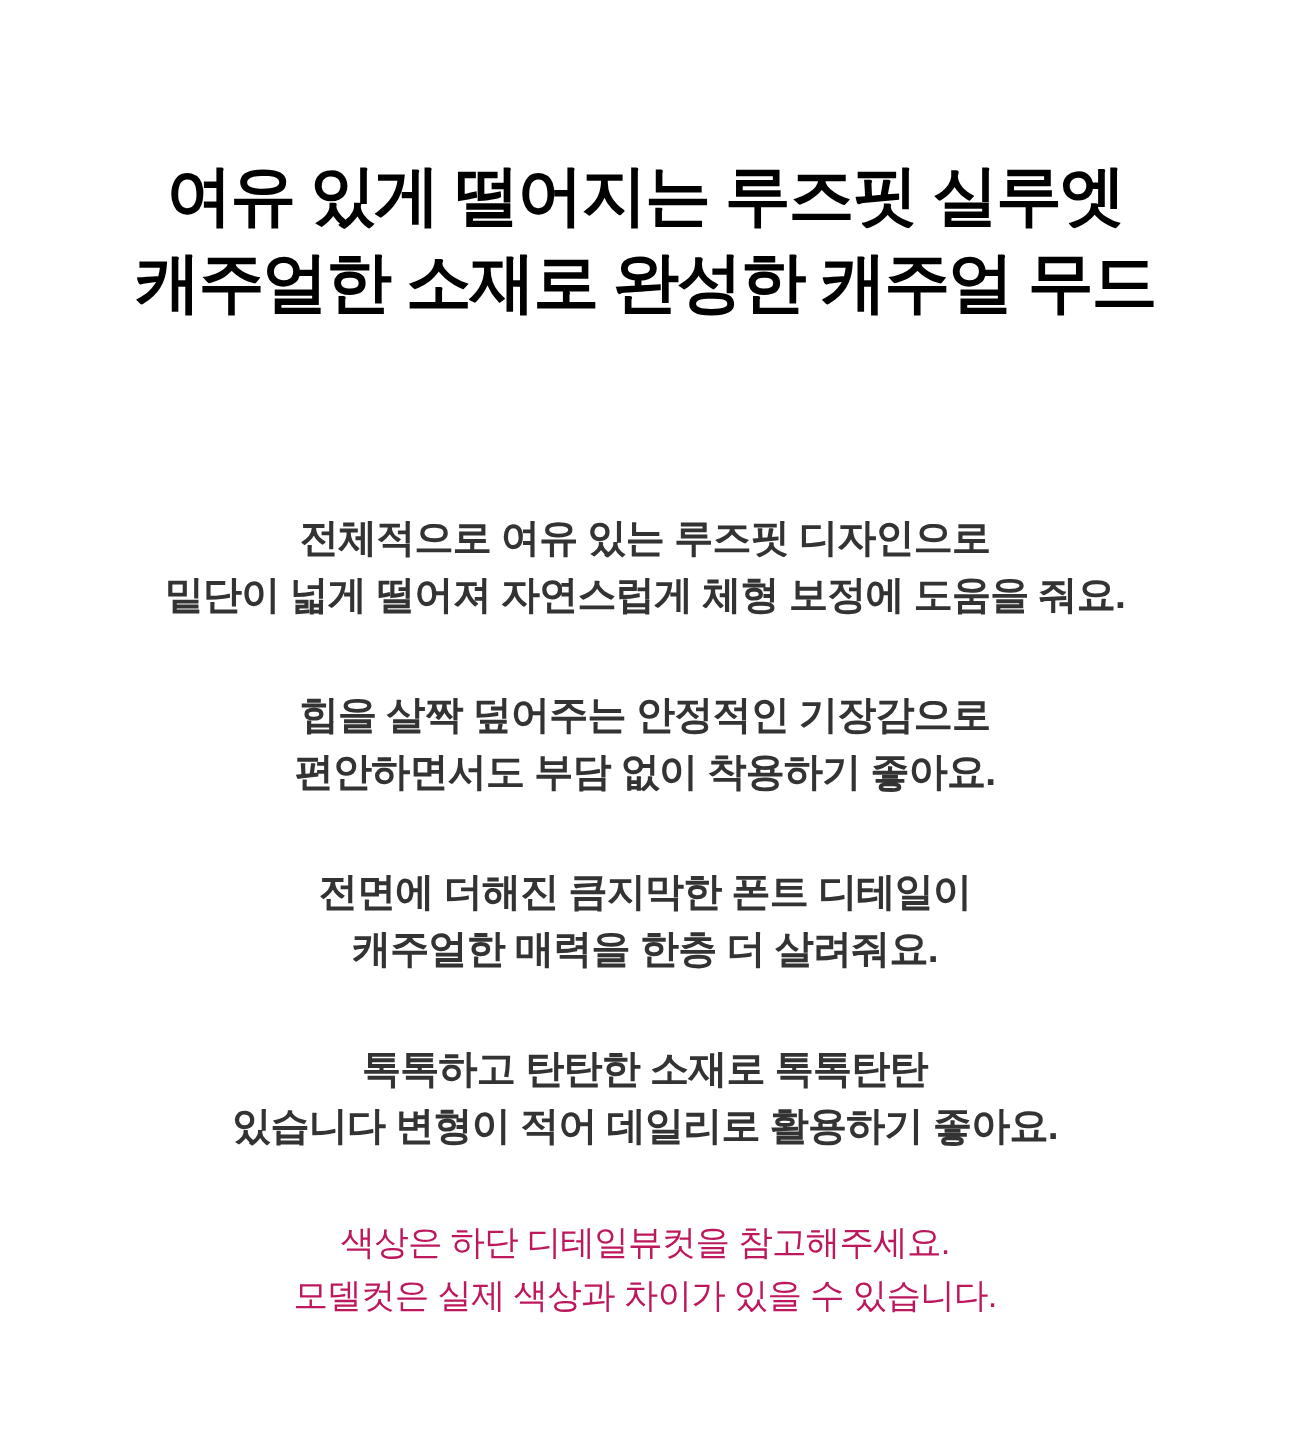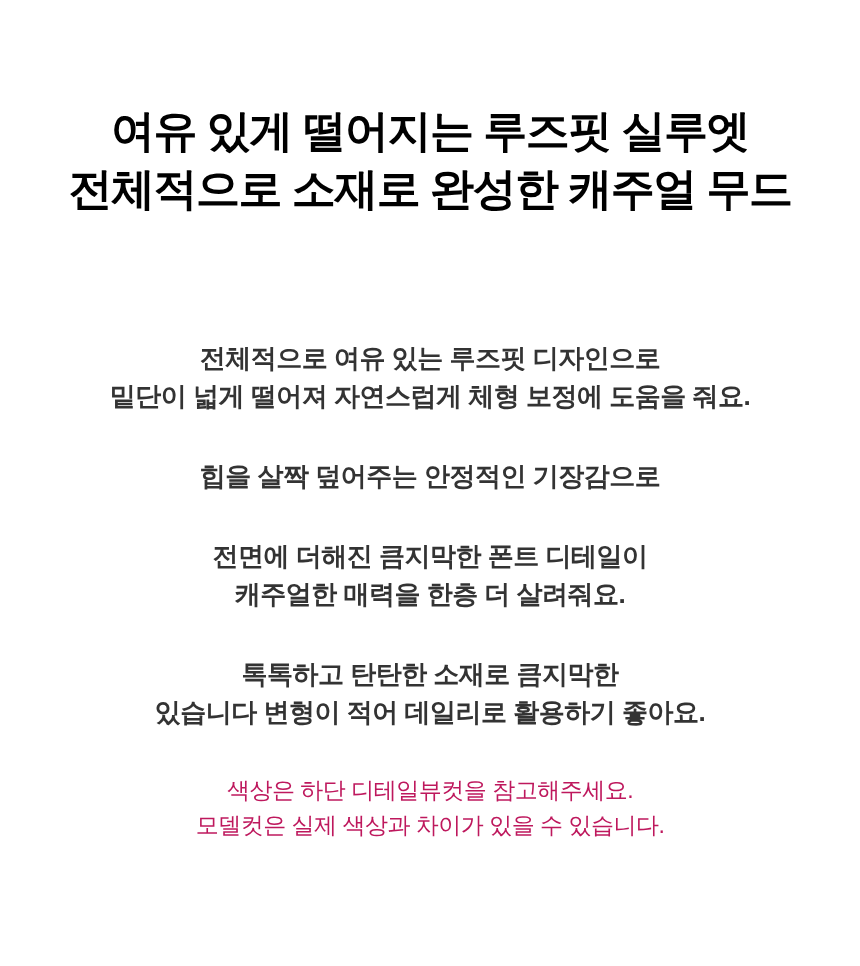--- a/index.html
+++ b/index.html
@@ -50,41 +50,42 @@
   }
   .notice .line { display: block; }
 </style>
 </head>
 <body>
 
 <div class="page">
 
   <h1 class="headline">
     <span class="line">여유 있게 떨어지는 루즈핏 실루엣</span>
-    <span class="line">전체적으로 소재로 완성한 캐주얼 무드</span>
+    <span class="line">캐주얼한 소재로 완성한 캐주얼 무드</span>
   </h1>
 
   <section class="body-copy">
 
     <p class="para">
       <span class="line">전체적으로 여유 있는 루즈핏 디자인으로</span>
       <span class="line">밑단이 넓게 떨어져 자연스럽게 체형 보정에 도움을 줘요.</span>
     </p>
 
     <p class="para">
       <span class="line">힙을 살짝 덮어주는 안정적인 기장감으로</span>
+      <span class="line">편안하면서도 부담 없이 착용하기 좋아요.</span>
     </p>
 
     <p class="para">
       <span class="line">전면에 더해진 큼지막한 폰트 디테일이</span>
       <span class="line">캐주얼한 매력을 한층 더 살려줘요.</span>
     </p>
 
     <p class="para">
-      <span class="line">톡톡하고 탄탄한 소재로 큼지막한</span>
+      <span class="line">톡톡하고 탄탄한 소재로 톡톡탄탄</span>
       <span class="line">있습니다 변형이 적어 데일리로 활용하기 좋아요.</span>
     </p>
 
   </section>
 
   <p class="notice">
     <span class="line">색상은 하단 디테일뷰컷을 참고해주세요.</span>
     <span class="line">모델컷은 실제 색상과 차이가 있을 수 있습니다.</span>
   </p>
 

